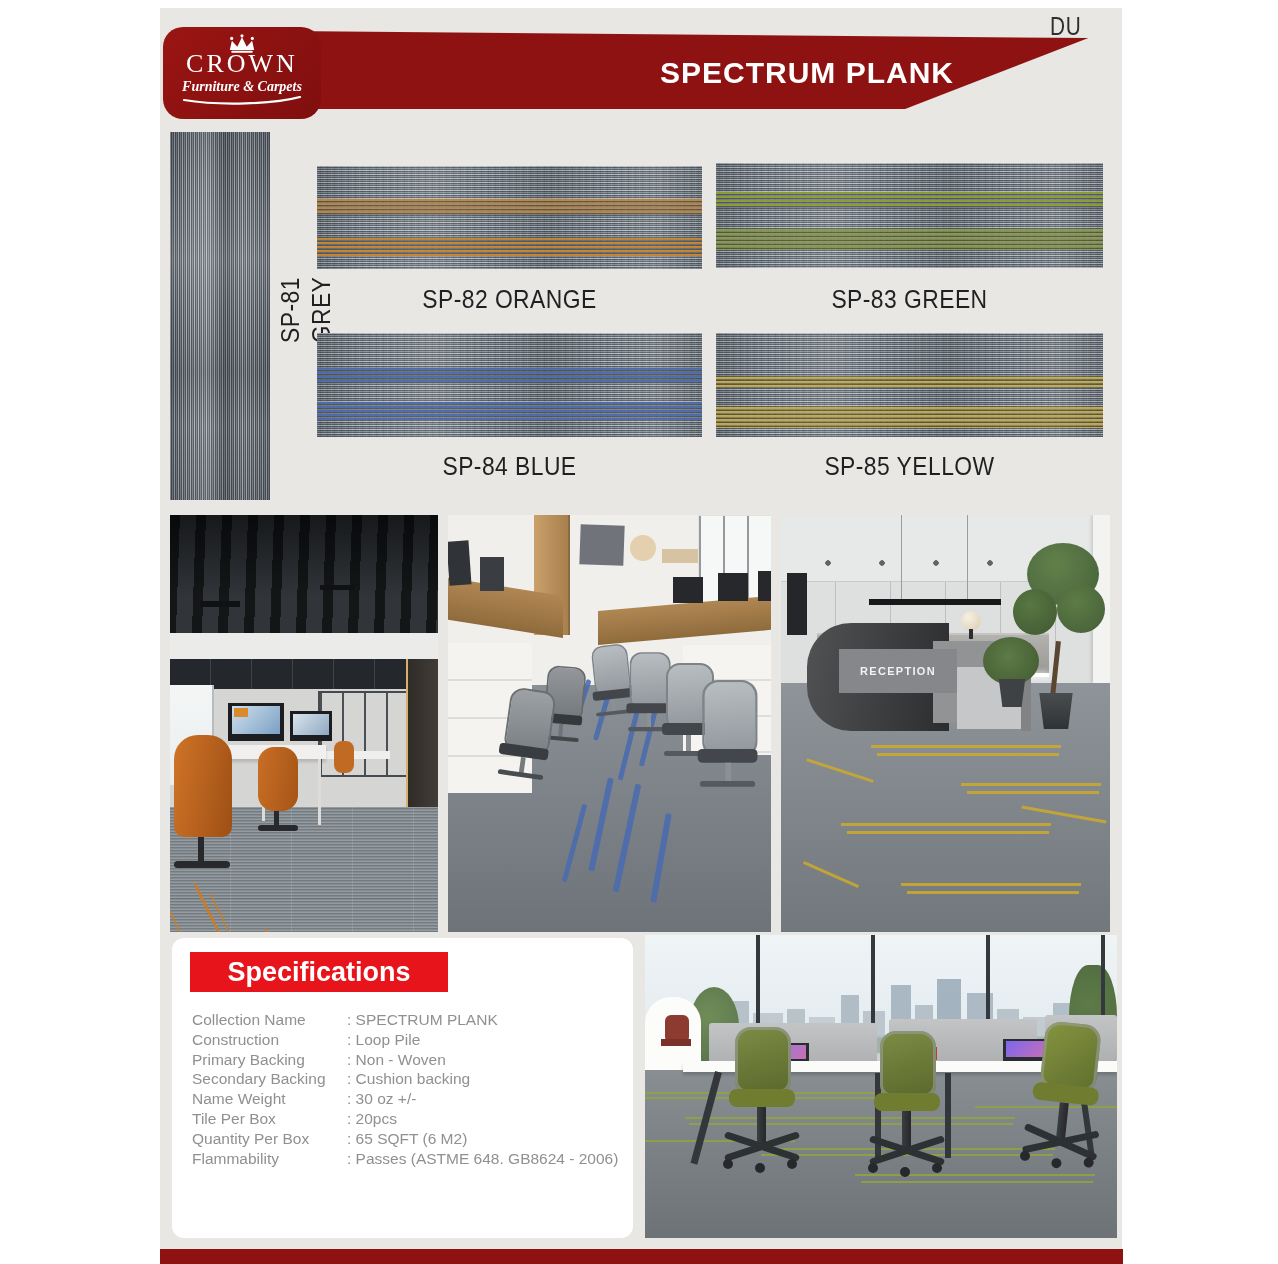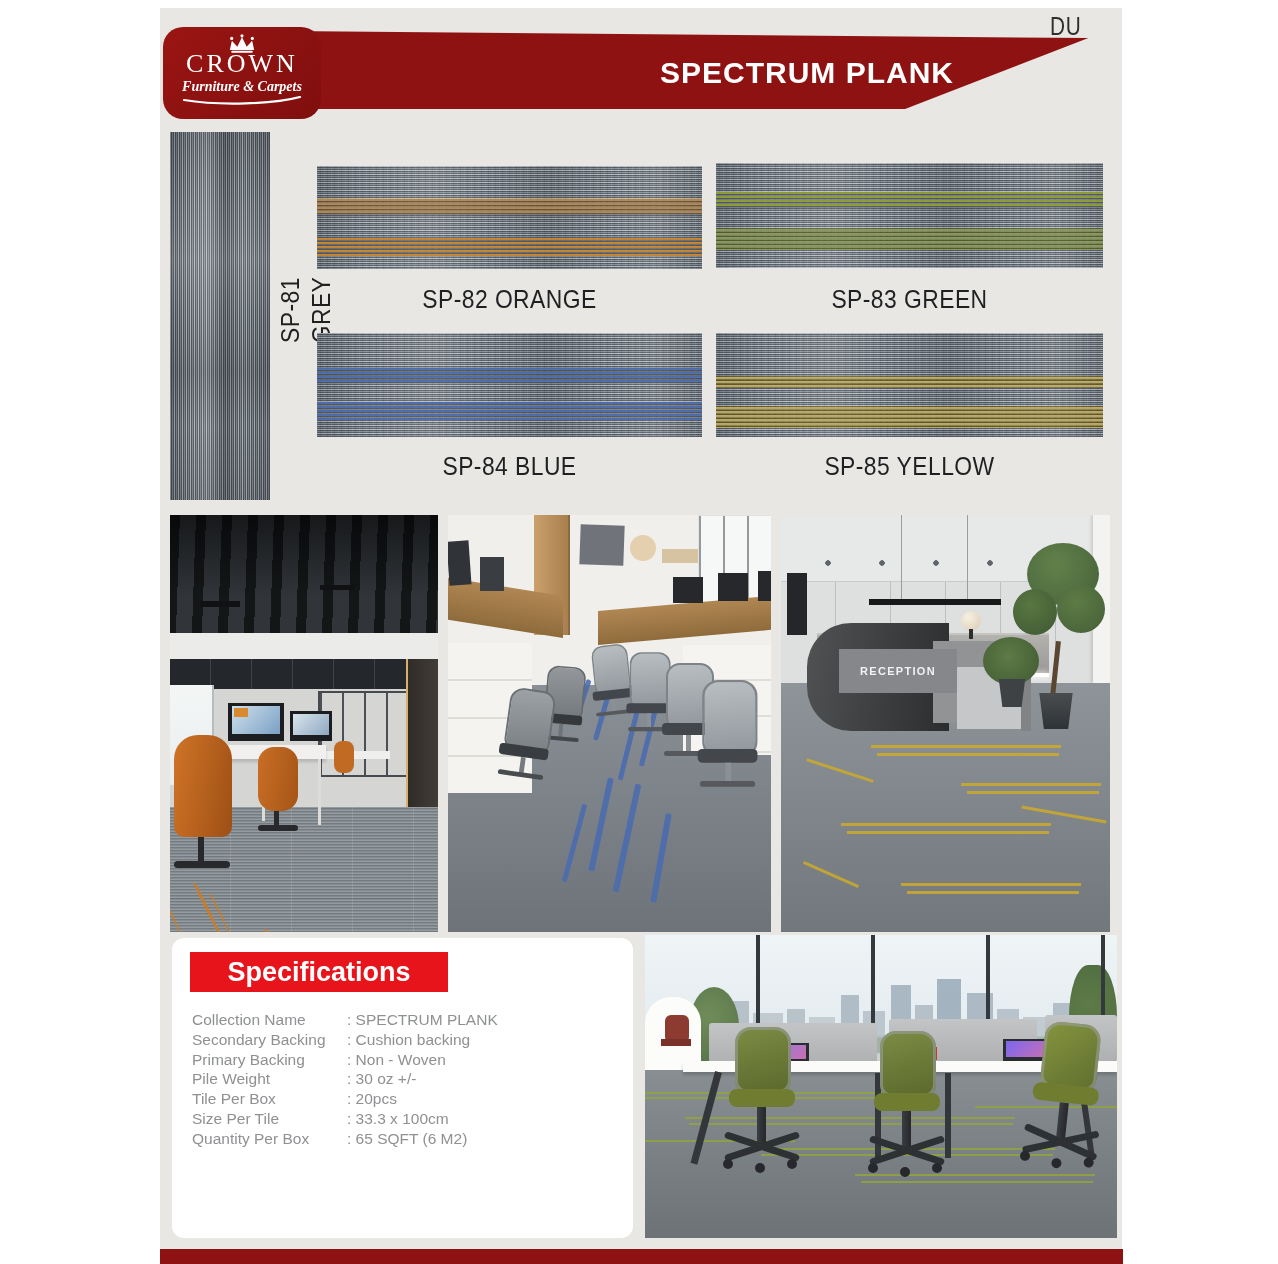--- a/index.html
+++ b/index.html
@@ -365,38 +365,42 @@
 </div>
 
 <div class="abs spec-box"></div>
 <div class="abs spec-head">Specifications</div>
 <div class="abs spec-rows">
   <div class="spec-row">
       <span class="lbl">Collection Name</span>
       <span class="val">: SPECTRUM PLANK</span>
     </div>
   <div class="spec-row">
+      <span class="lbl">Construction</span>
+      <span class="val">: Loop Pile</span>
+    </div>
+  <div class="spec-row">
+      <span class="lbl">Primary Backing</span>
+      <span class="val">: Non - Woven</span>
+    </div>
+  <div class="spec-row">
       <span class="lbl">Secondary Backing</span>
       <span class="val">: Cushion backing</span>
     </div>
   <div class="spec-row">
-      <span class="lbl">Primary Backing</span>
-      <span class="val">: Non - Woven</span>
-    </div>
-  <div class="spec-row">
-      <span class="lbl">Pile Weight</span>
+      <span class="lbl">Name Weight</span>
       <span class="val">: 30 oz +/-</span>
     </div>
   <div class="spec-row">
       <span class="lbl">Tile Per Box</span>
       <span class="val">: 20pcs</span>
     </div>
   <div class="spec-row">
-      <span class="lbl">Size Per Tile</span>
-      <span class="val">: 33.3 x 100cm</span>
-    </div>
-  <div class="spec-row">
       <span class="lbl">Quantity Per Box</span>
       <span class="val">: 65 SQFT (6 M2)</span>
     </div>
+  <div class="spec-row">
+      <span class="lbl">Flammability</span>
+      <span class="val">: Passes (ASTME 648. GB8624 - 2006)</span>
+    </div>
 </div>
 
 <div class="abs footer-bar"></div>
 
 </body></html>

